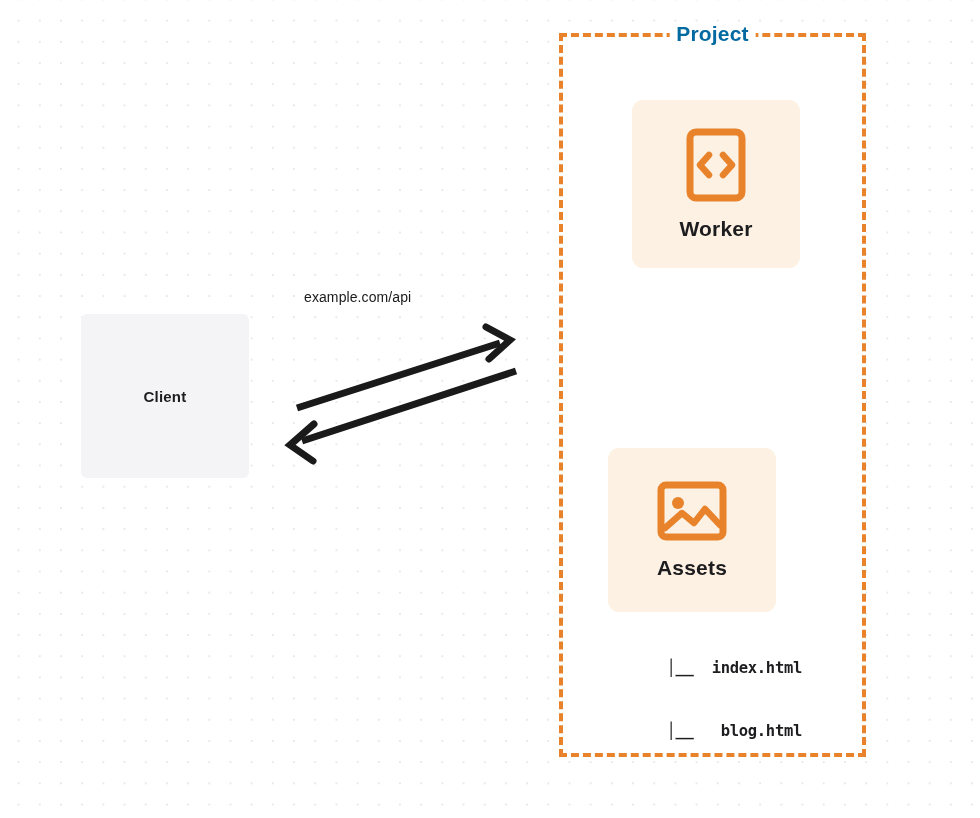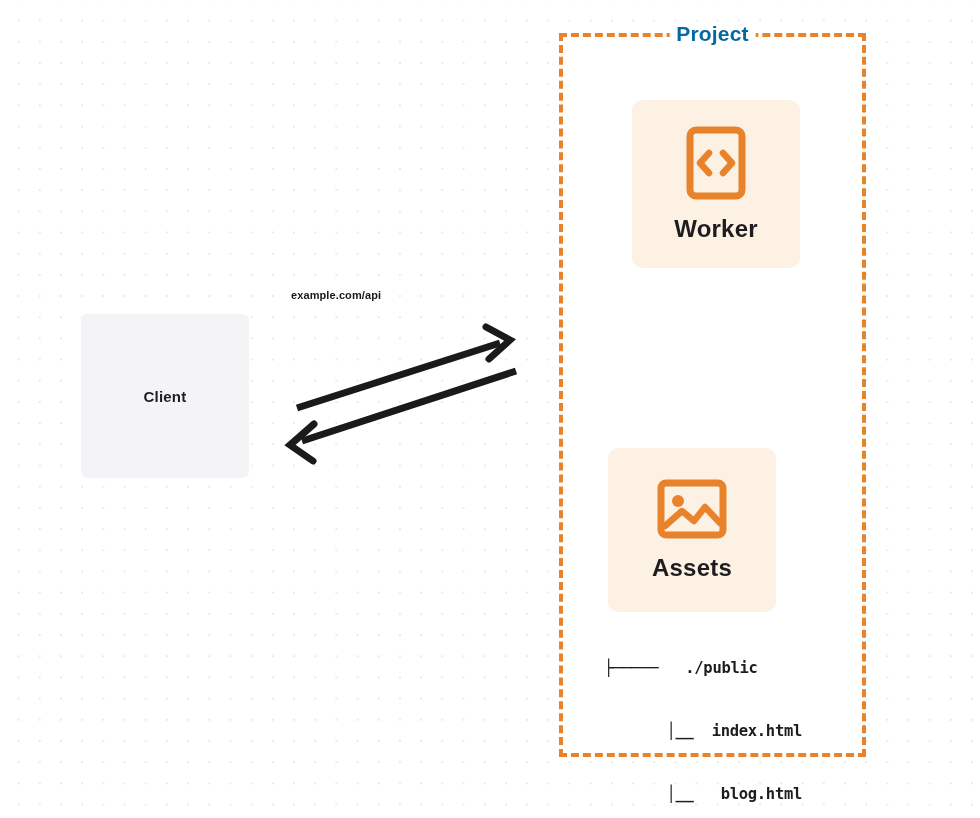--- a/index.html
+++ b/index.html
@@ -41,24 +41,24 @@
   .client-label {
     font-size: 15px;
     font-weight: bold;
     color: #1d1d1f;
     letter-spacing: 0.2px;
   }
 
   
   .arrow-label {
     position: absolute;
-    left: 291px;
+    left: 304px;
     top: 289px;
-    font-size: 11px;
-    font-weight: bold;
+    font-size: 14px;
+    font-weight: normal;
     color: #1a1a1a;
     letter-spacing: 0.1px;
     white-space: nowrap;
   }
 
   
   .arrows-svg {
     position: absolute;
     left: 0;
     top: 0;
@@ -112,21 +112,21 @@
     left: 608px;
     top: 448px;
     width: 168px;
     height: 164px;
   }
   .service-icon {
     display: block;
     margin-bottom: 14px;
   }
   .service-label {
-    font-size: 24px;
+    font-size: 21px;
     font-weight: bold;
     color: #1d1d1f;
     letter-spacing: 0.2px;
   }
 
   
   .file-tree {
     position: absolute;
     left: 604px;
     top: 616px;
@@ -187,19 +187,18 @@
   <div class="service-card assets">
     <svg class="service-icon" width="72" height="62" viewBox="0 0 72 62">
       <rect x="5" y="5" width="62" height="52" rx="5" ry="5" fill="none" stroke="#e8832b" stroke-width="7"></rect>
       <circle cx="22" cy="23" r="6" fill="#e8832b"></circle>
       <polyline points="9,48 26,33 38,43 49,29 64,45" fill="none" stroke="#e8832b" stroke-width="6.5" stroke-linecap="round" stroke-linejoin="round"></polyline>
     </svg>
     <span class="service-label">Assets</span>
   </div>
 
   <div class="file-tree">
-    <span class="tree-row root">├─────   ./public</span>
     <span class="tree-row">      │__  index.html</span>
     <span class="tree-row">      │__   blog.html</span>
     
   </div>
 
 </div>
 
 </body></html>

